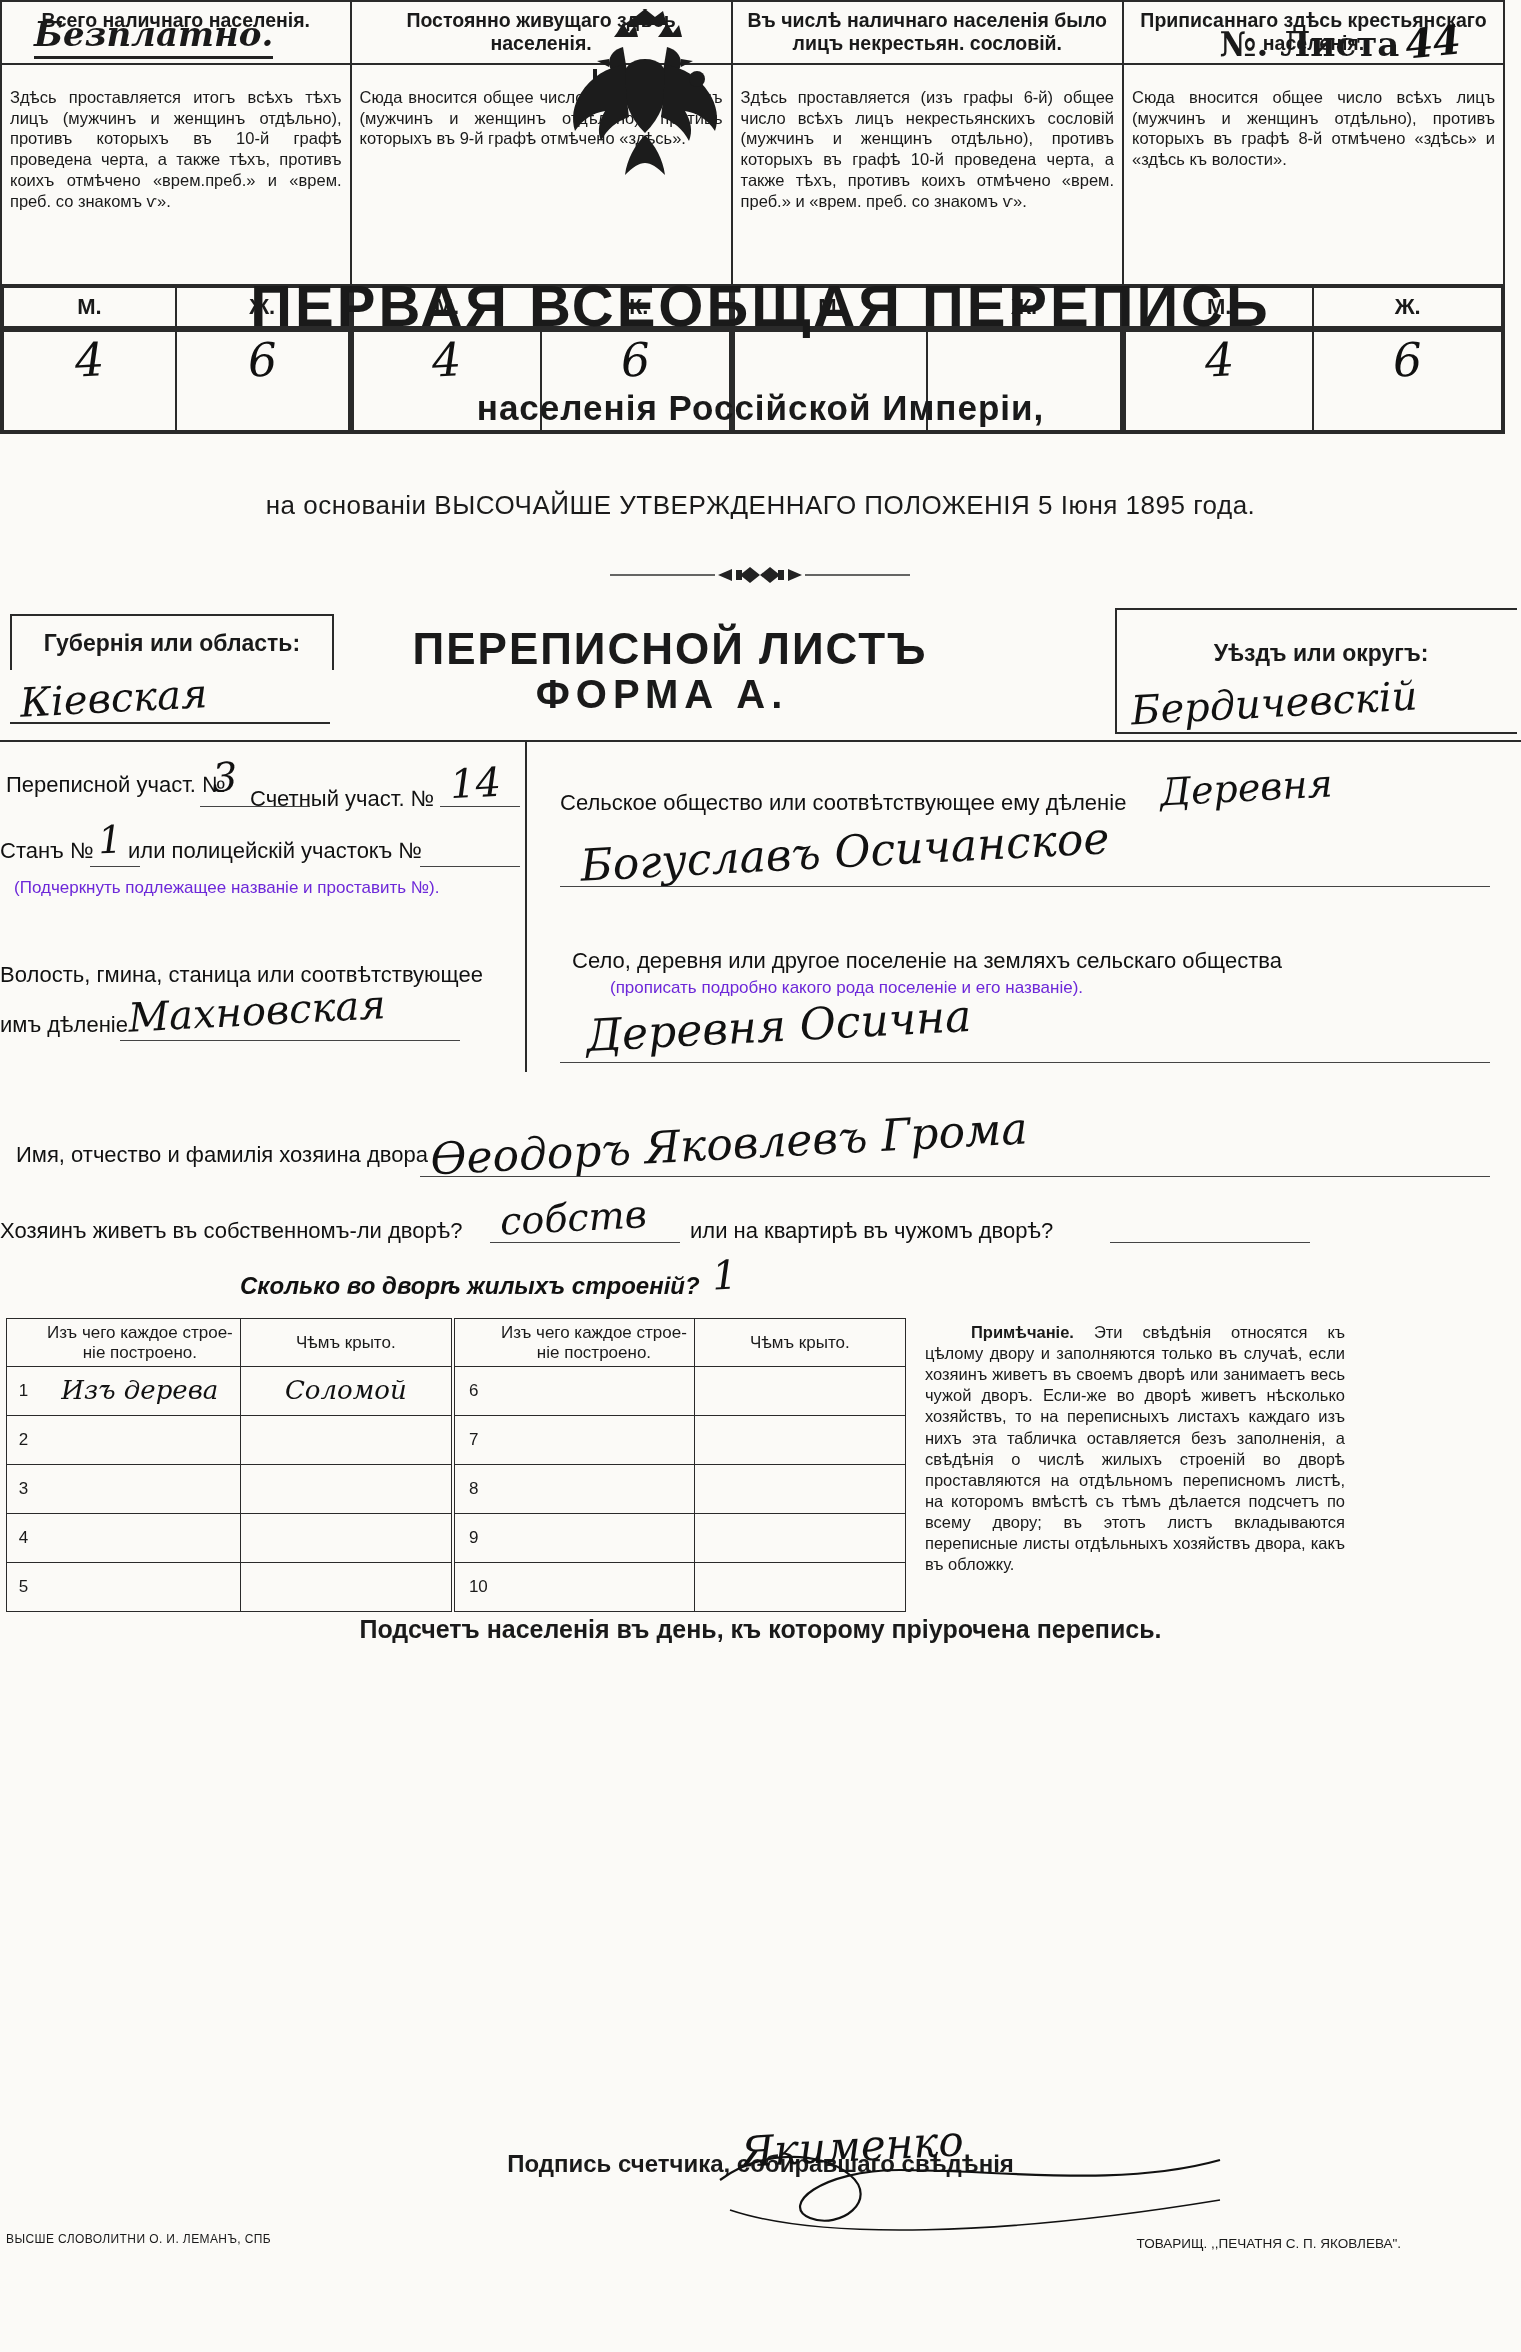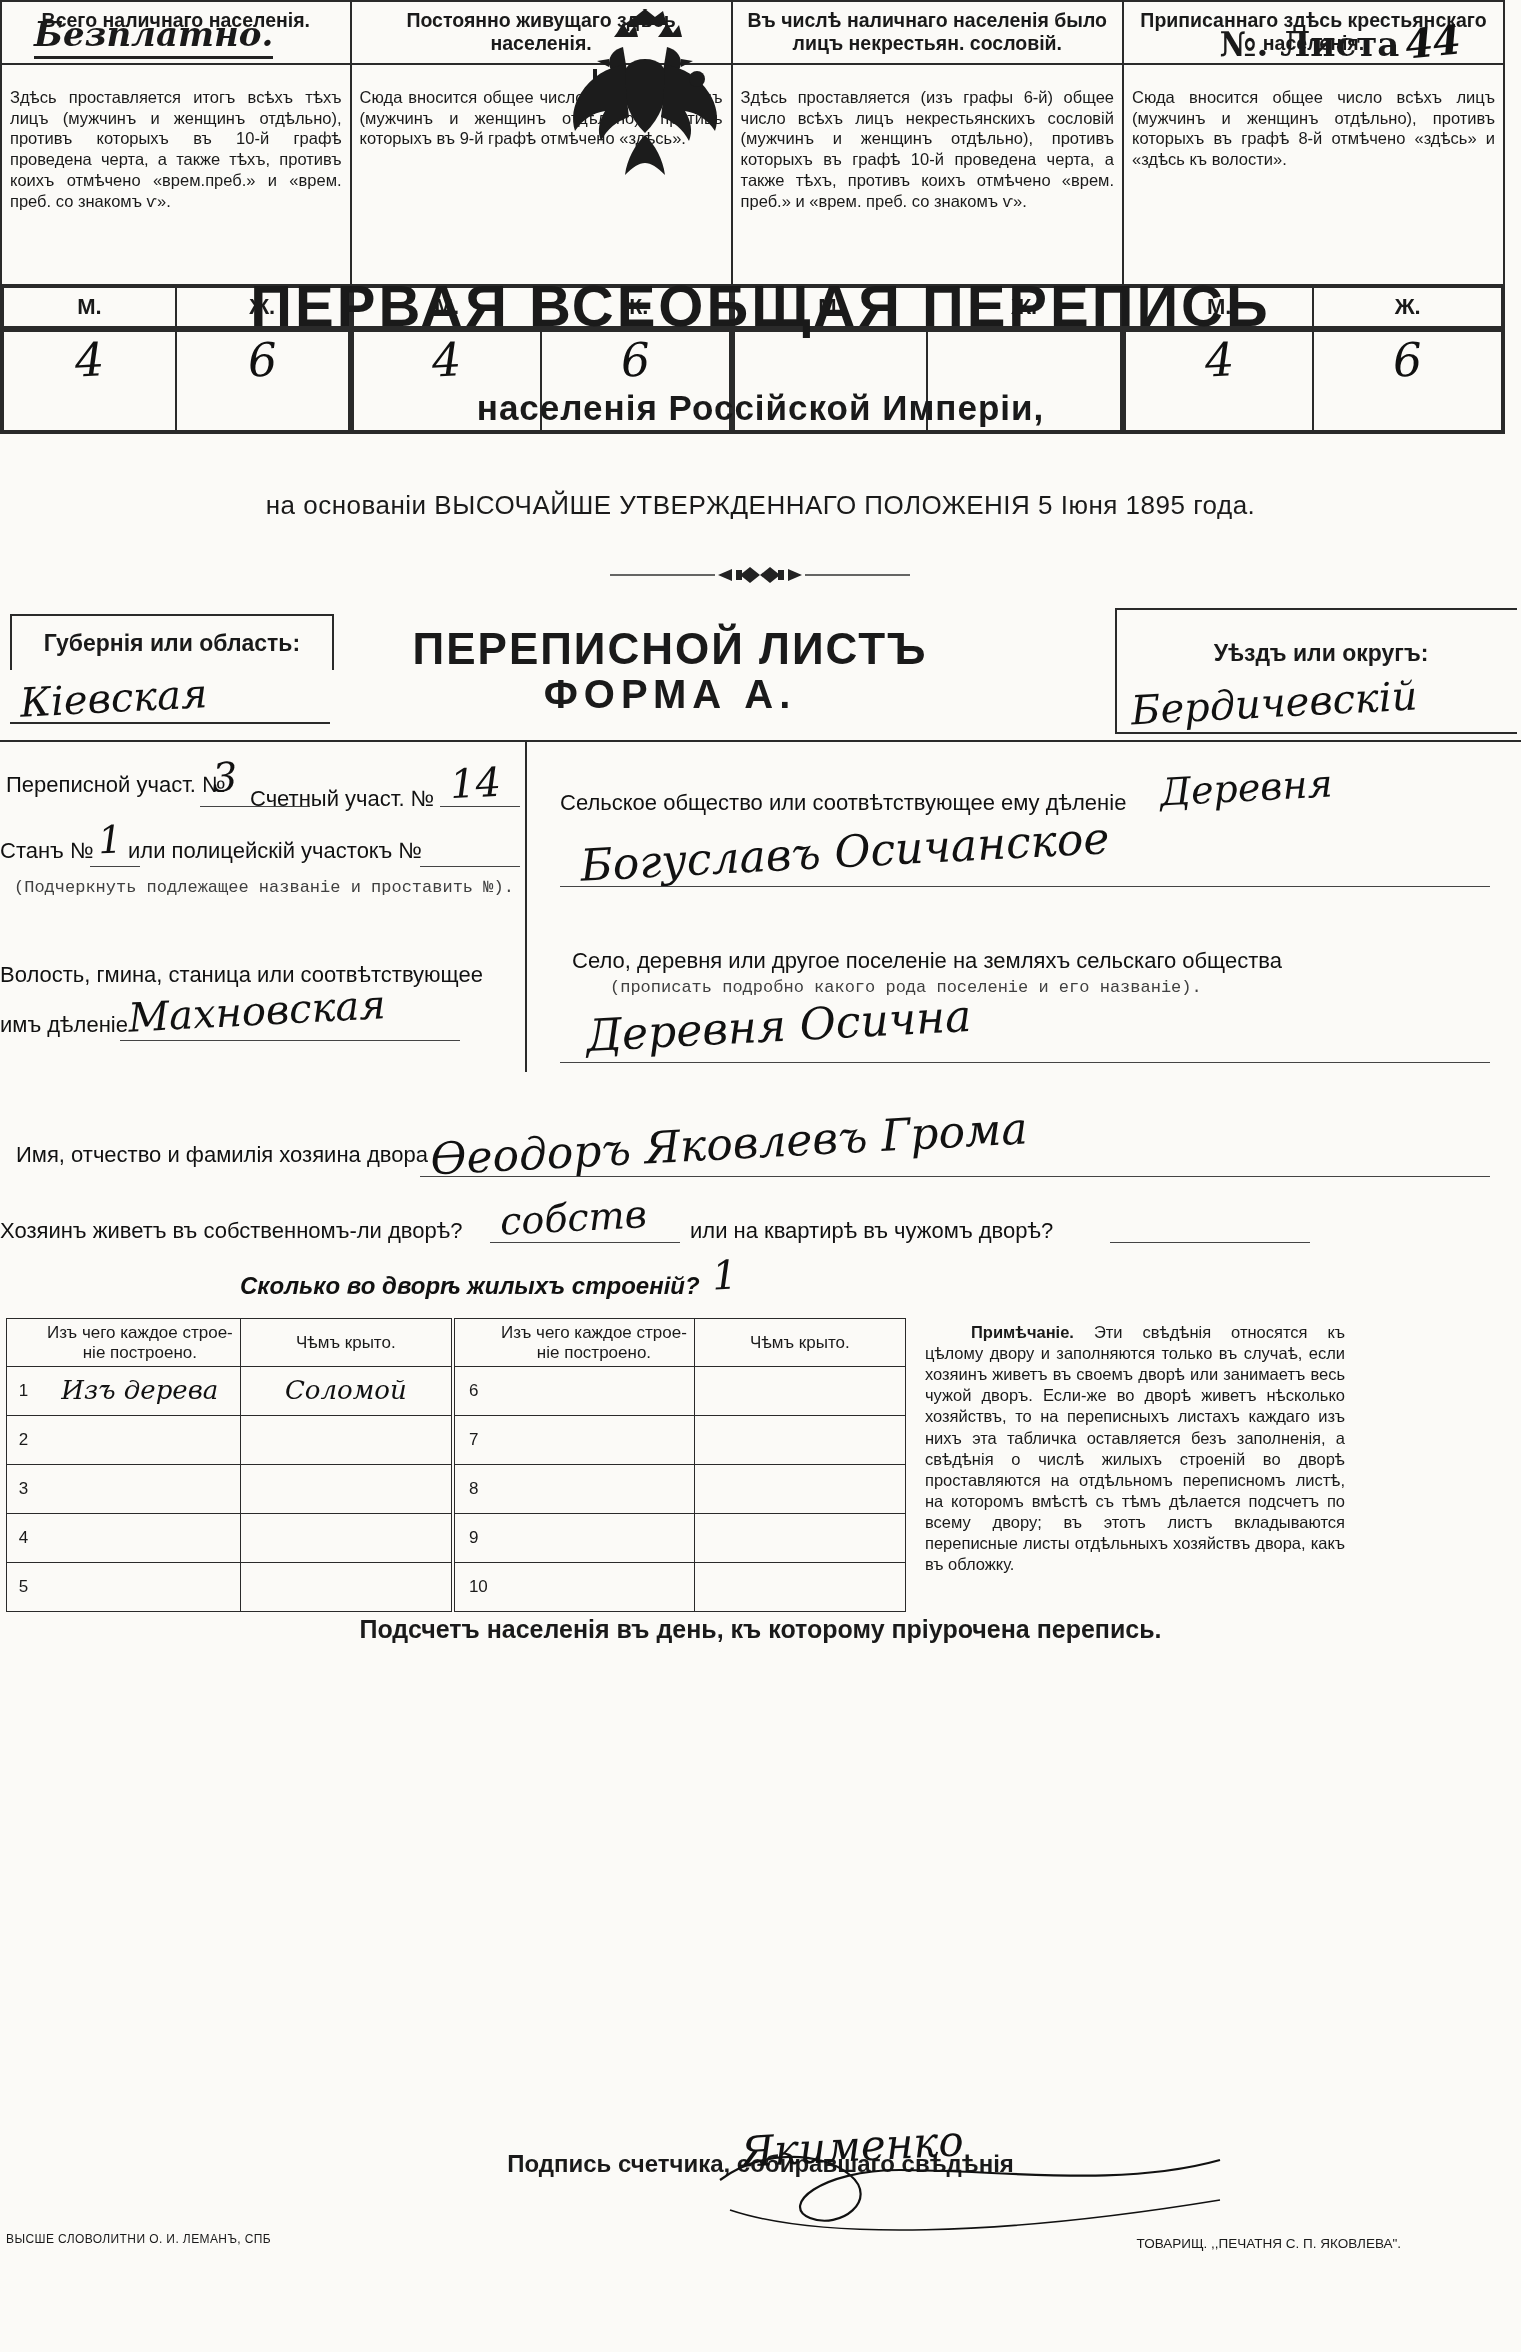--- a/index.html
+++ b/index.html
@@ -92,35 +92,35 @@
     right:4px;top:608px;width:400px;height:122px;
     border:2px solid #2a2a2a;border-right:none;
   }
   .uezval{right:30px;top:678px;width:360px;height:50px;font-size:40px;text-align:left;}
   .formtitle{
     left:350px;top:616px;width:640px;
     font-family:"Liberation Sans", sans-serif;
     font-weight:bold;font-size:44px;letter-spacing:2px;margin-top:8px;
   }
   .formtitle2{
-    left:350px;top:672px;width:640px;
+    left:342px;top:672px;width:640px;
     font-family:"Liberation Sans", sans-serif;
     font-weight:bold;font-size:40px;letter-spacing:6px;
   }
   .bandline{left:0;top:740px;width:1521px;border-bottom:2px solid #2a2a2a;}
   
   .lbl{
     font-family:"Liberation Sans", sans-serif;
     font-size:22px;
     color:#111;
   }
   .lblsm{
-    font-family:Liberation Mono, monospace;
+    font-family:Liberation Sans, sans-serif;
     font-size:17px;
-    color:#404040;
+    color:#6d28d9;
   }
   .vdiv{left:525px;top:742px;height:330px;border-left:2px solid #2a2a2a;}
   .hline{border-bottom:1px solid #444;}
   
   .tbl{
     position:absolute;border-collapse:collapse;
     font-family:"Liberation Sans", sans-serif;
   }
   .tbl td,.tbl th{border:1.5px solid #2a2a2a;}
   .tsmall{font-size:17px;text-align:center;padding:4px 2px;line-height:1.15;}

